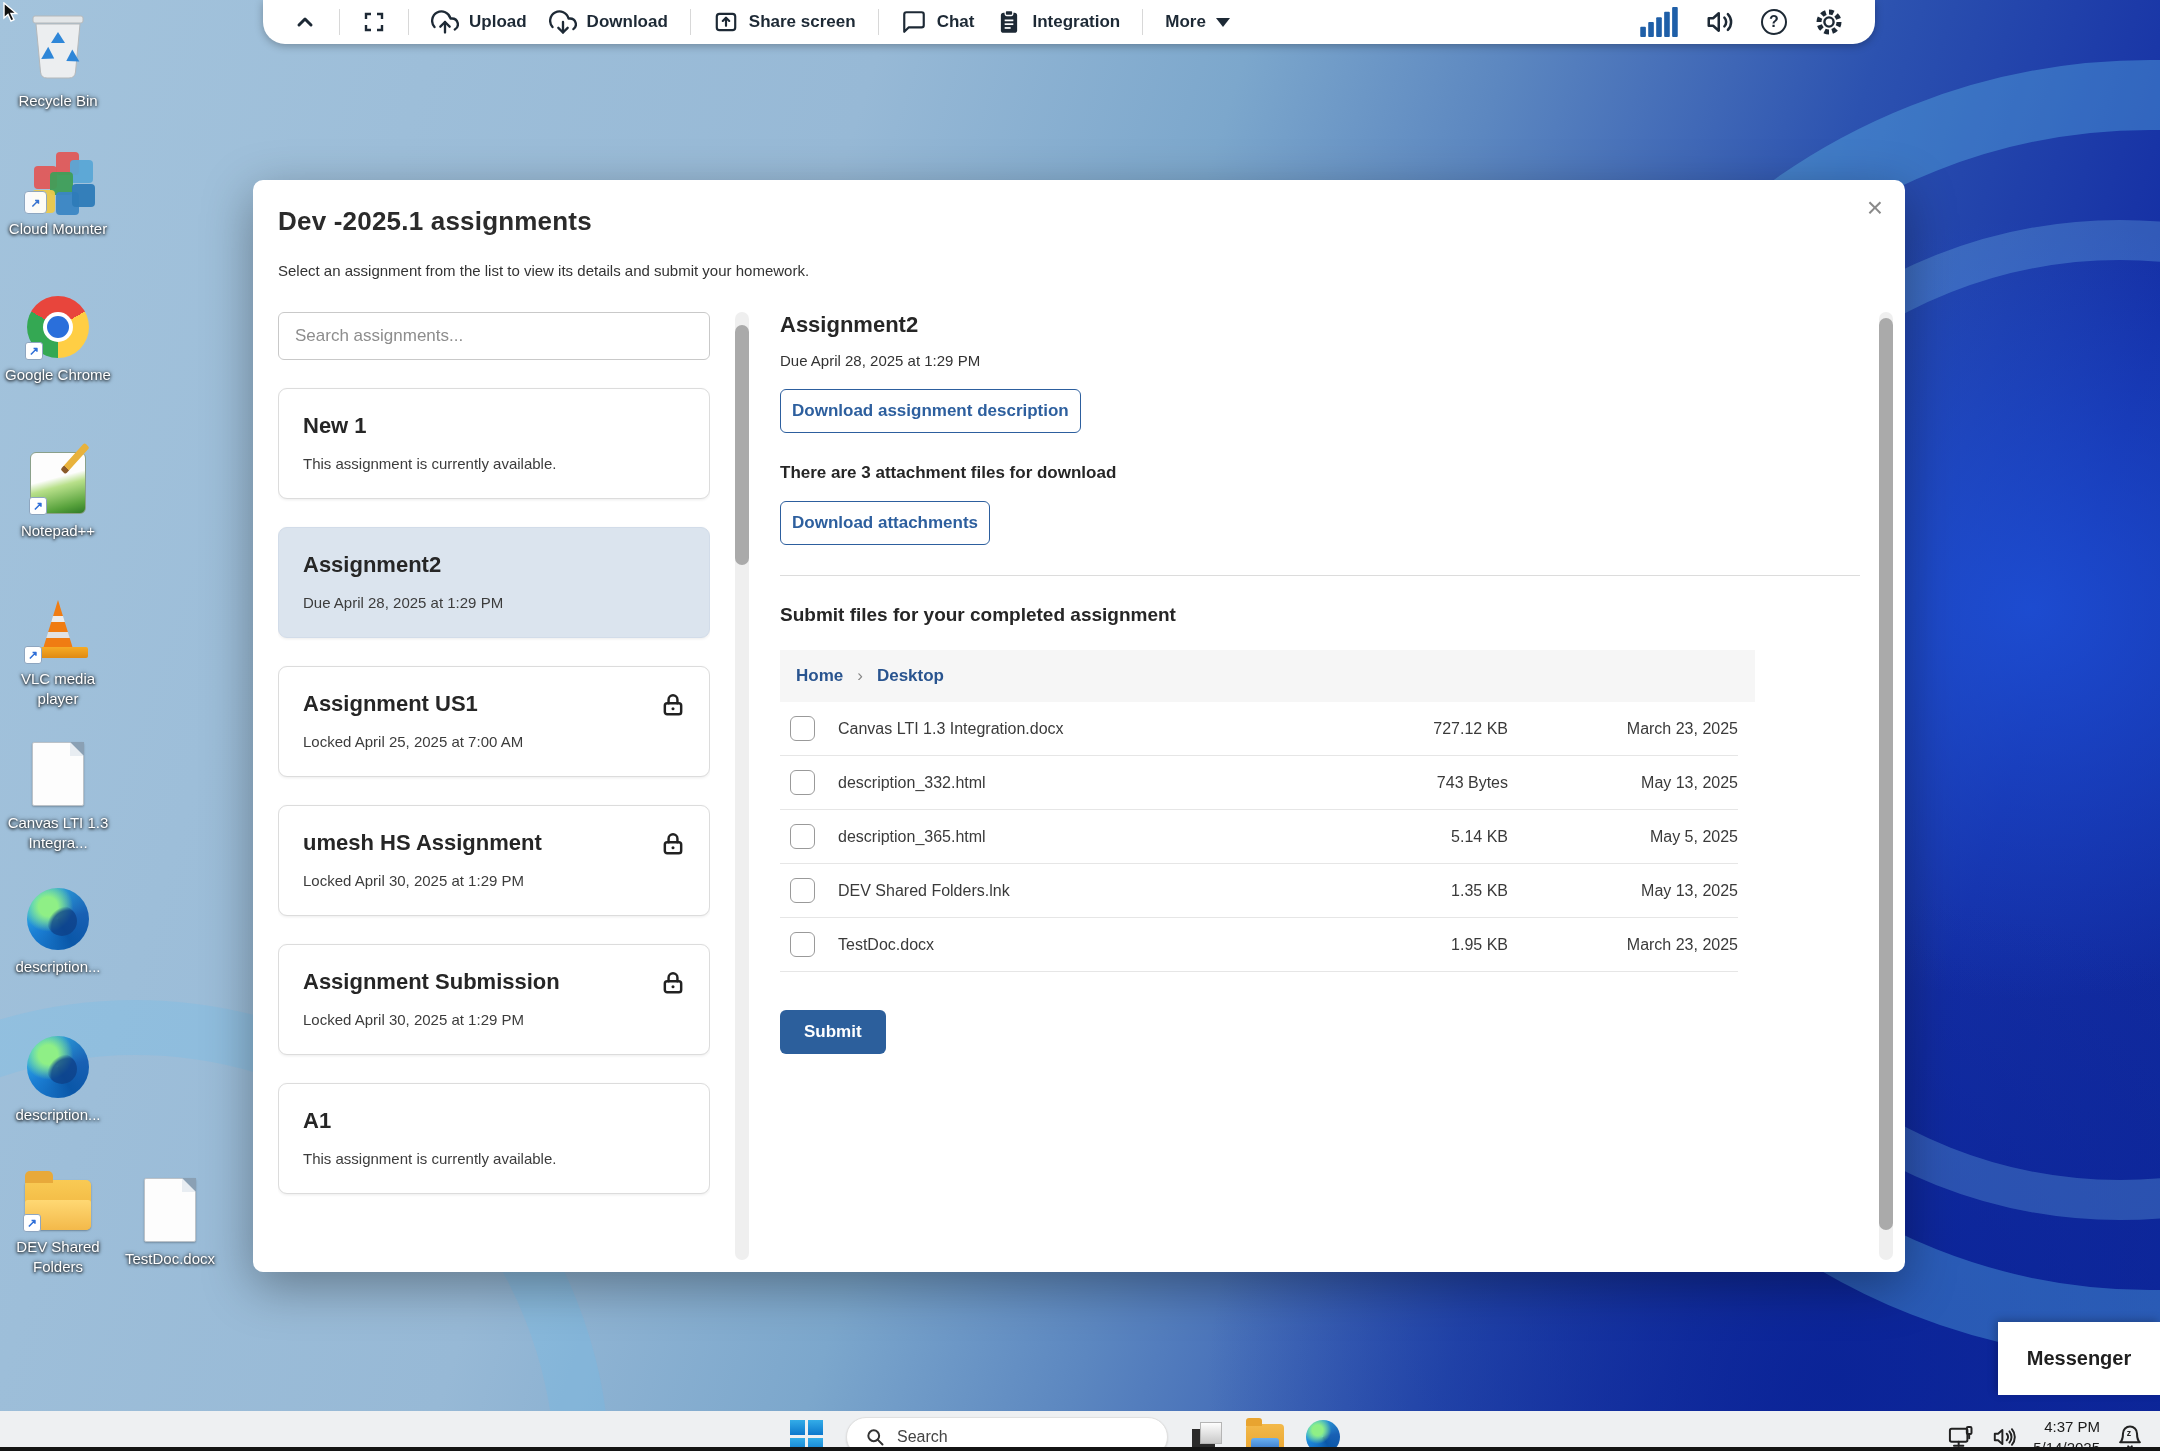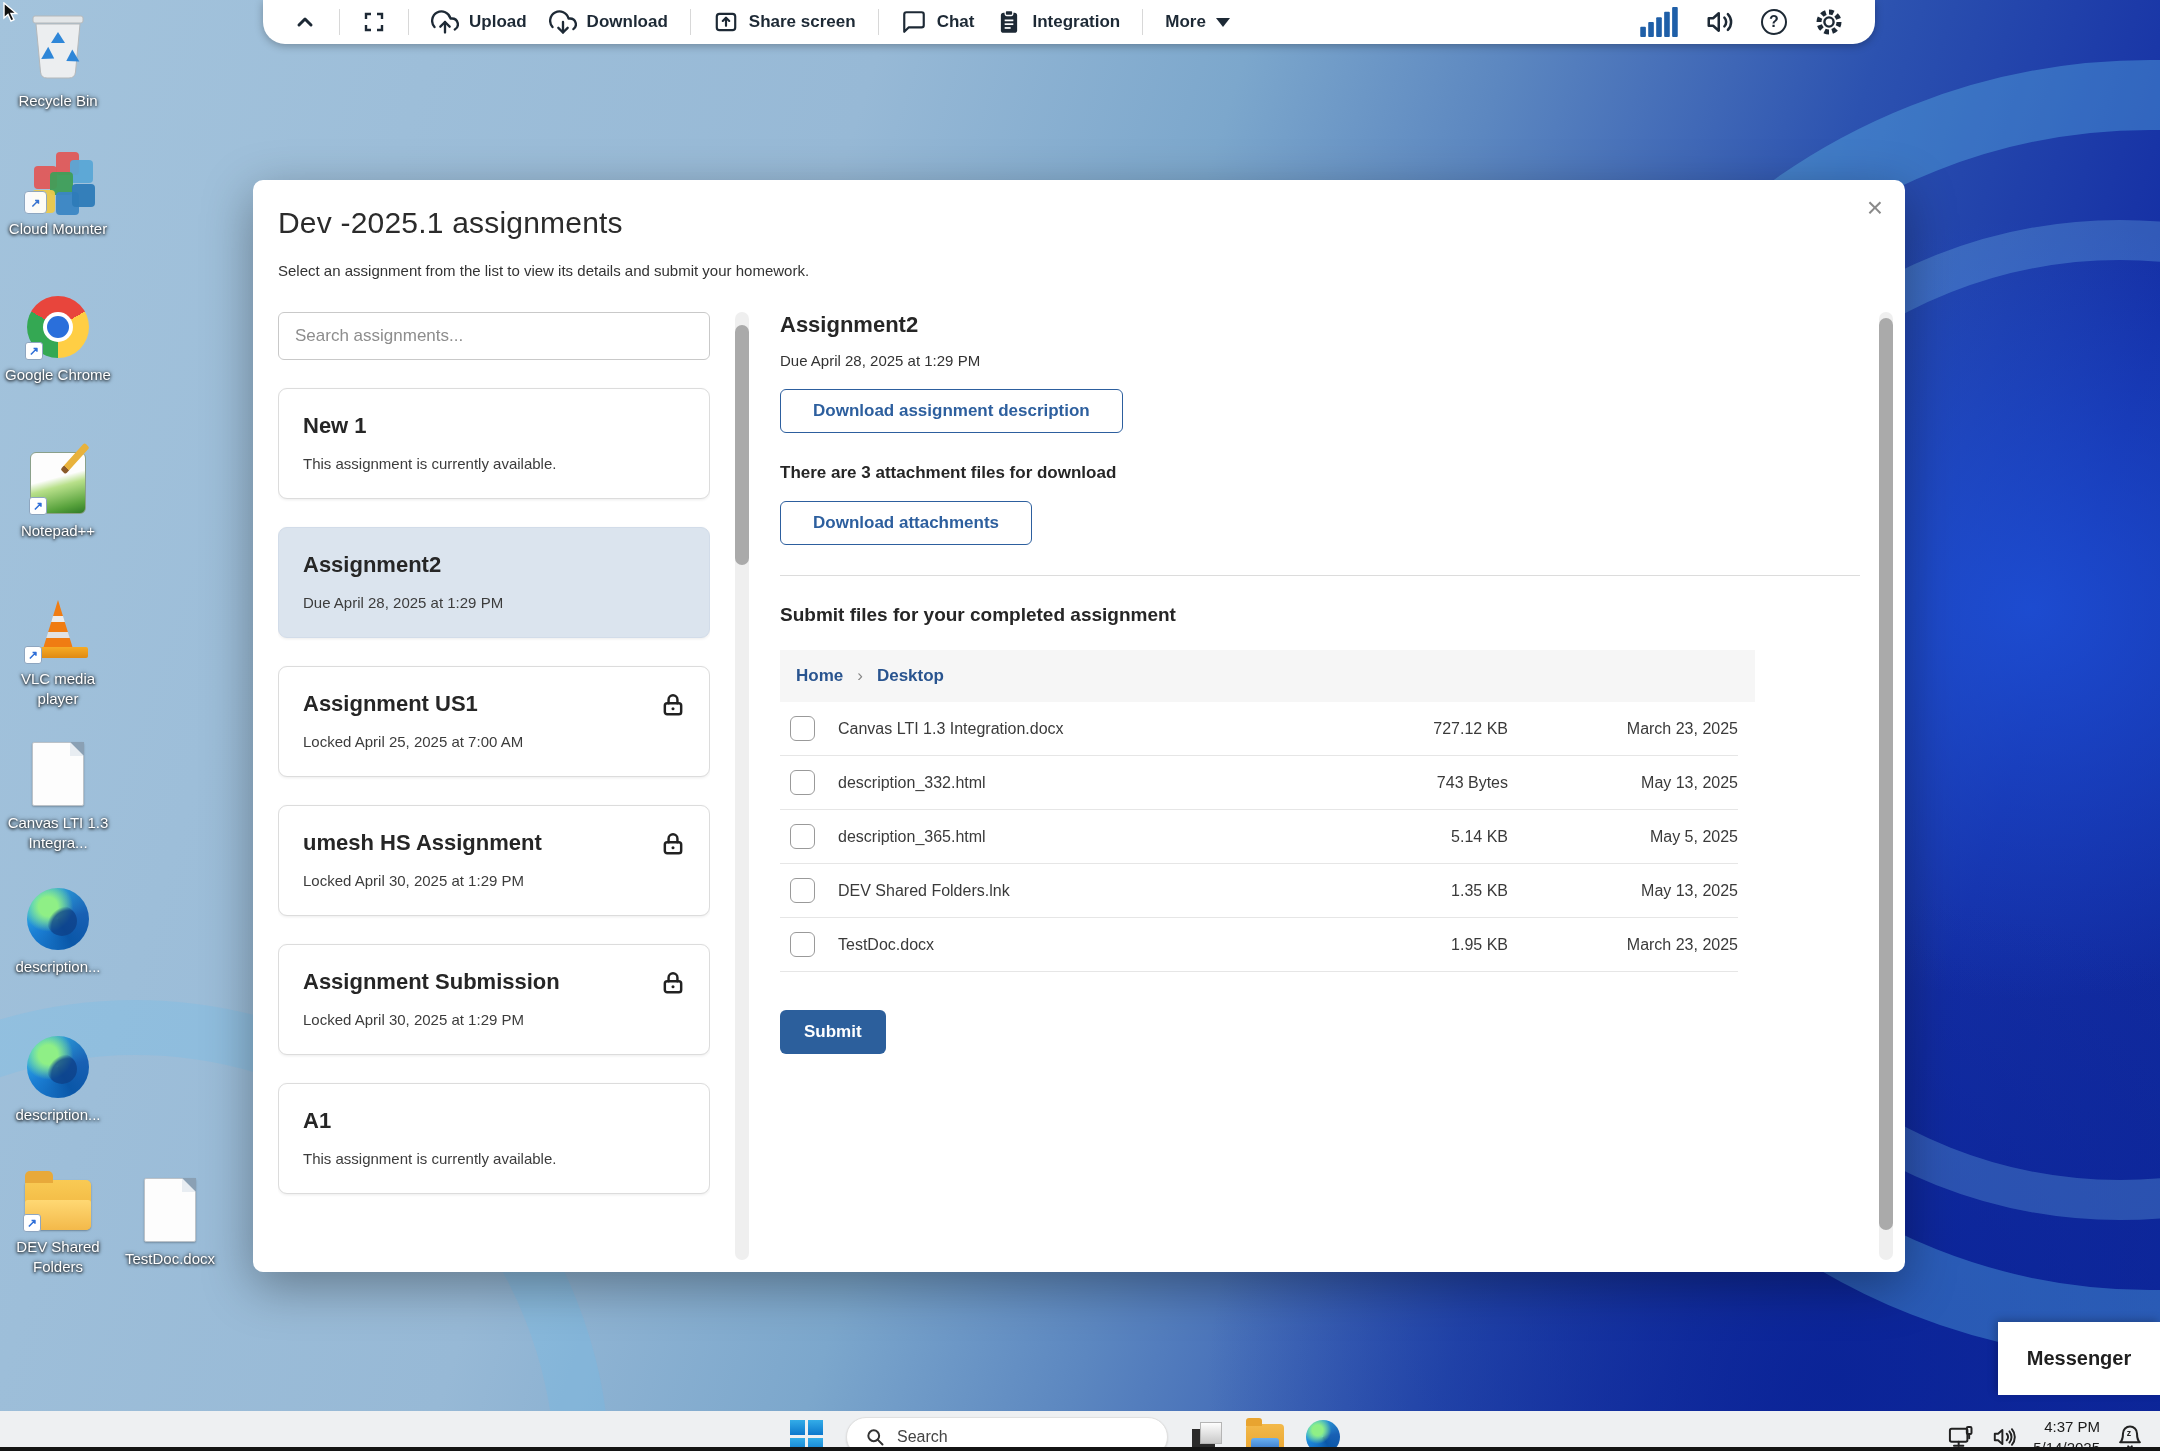--- a/index.html
+++ b/index.html
@@ -61,21 +61,21 @@
       conic-gradient(from 150deg, #0a57a8, #1b7fd4 25%, #35c1f1 45%, #2a9ad8 60%, #1960b4 80%, #0a57a8); }
   .art-edge::after { content:''; position:absolute; left:20px; top:18px; width:30px; height:30px; border-radius:50%;
     background:radial-gradient(circle at 70% 70%, #0d3f86 0 55%, rgba(13,63,134,0) 70%); opacity:.75; }
   .art-folder { width:66px; height:50px; background:linear-gradient(#f9ca54,#eeae38); border-radius:5px; position:relative; margin-top:12px; box-shadow:0 1px 2px rgba(0,0,0,.3); }
   .art-folder::before { content:''; position:absolute; left:0; top:-9px; width:28px; height:12px; background:#e8a93a; border-radius:5px 5px 0 0; }
   .art-folder::after { content:''; position:absolute; left:0; bottom:0; width:100%; height:30px; background:linear-gradient(#ffd873,#f3b94a); border-radius:3px 3px 5px 5px; }
 
   
   .modal { position:absolute; left:253px; top:180px; width:1652px; height:1092px; background:#fff; border-radius:10px;
     box-shadow:0 14px 50px rgba(0,0,0,.35); overflow:hidden; color:#2b2b2b; }
-  .m-title { position:absolute; left:25px; top:26px; font-size:30px; font-weight:400; letter-spacing:.2px; }
+  .m-title { position:absolute; left:25px; top:26px; font-size:26px; font-weight:700; letter-spacing:.2px; }
   .m-sub { position:absolute; left:25px; top:82px; font-size:15px; color:#333; }
   .m-close { position:absolute; right:22px; top:14px; font-size:28px; color:#8a8a8a; line-height:1; cursor:pointer; font-weight:400; }
 
   .list-col { position:absolute; left:25px; top:132px; width:432px; height:960px; overflow:hidden; }
   .search { width:100%; height:48px; border:1px solid #c9c9c9; border-radius:6px; padding:0 16px; font-size:17px; color:#333;
     font-family:"Liberation Sans",sans-serif; outline:none; }
   .search::placeholder { color:#8d8d8d; }
   .cards { margin-top:28px; display:flex; flex-direction:column; gap:28px; }
   .card { position:relative; background:#fff; border:1px solid #dcdcdc; border-radius:9px; padding:24px 24px 26px;
     box-shadow:0 1px 3px rgba(0,0,0,.08); cursor:pointer; }
@@ -85,21 +85,21 @@
   .lock { position:absolute; right:22px; top:24px; }
 
   .vscroll { position:absolute; top:132px; width:14px; height:948px; background:#efefef; border-radius:7px; }
   .vscroll .thumb { position:absolute; left:0; width:14px; background:#aaaaaa; border-radius:7px; }
   .scroll-list { left:482px; }
   .scroll-modal { left:1626px; }
 
   .detail { position:absolute; left:527px; top:132px; width:1080px; }
   .d-title { font-size:22px; font-weight:700; color:#262626; }
   .d-due { margin-top:14px; font-size:15px; color:#333; }
-  .btn-outline { margin-top:20px; display:inline-block; height:44px; line-height:42px; padding:0 32px; background:#fff;
+  .btn-outline { margin-top:20px; display:inline-block; height:44px; line-height:42px; padding:0 11px; background:#fff;
     border:1px solid #2d5f9e; border-radius:6px; color:#2d5f9e; font-size:17px; font-weight:700; cursor:pointer;
     font-family:"Liberation Sans",sans-serif; }
   .d-attach { margin-top:30px; font-size:17px; font-weight:700; color:#262626; }
   .d-divider { margin-top:30px; height:1px; background:#dcdcdc; width:100%; }
   .d-subhead { margin-top:28px; font-size:19px; font-weight:700; color:#262626; }
   .d-hint { margin-top:28px; font-size:15px; color:#333; }
   .d-hint b { font-weight:700; }
   .crumbbar { margin-top:24px; width:975px; height:52px; background:#f6f6f6; display:flex; align-items:center; padding:0 16px; gap:14px; }
   .crumb { font-size:17px; font-weight:700; color:#29548f; cursor:pointer; }
   .crumb-sep { color:#888; font-size:17px; }

